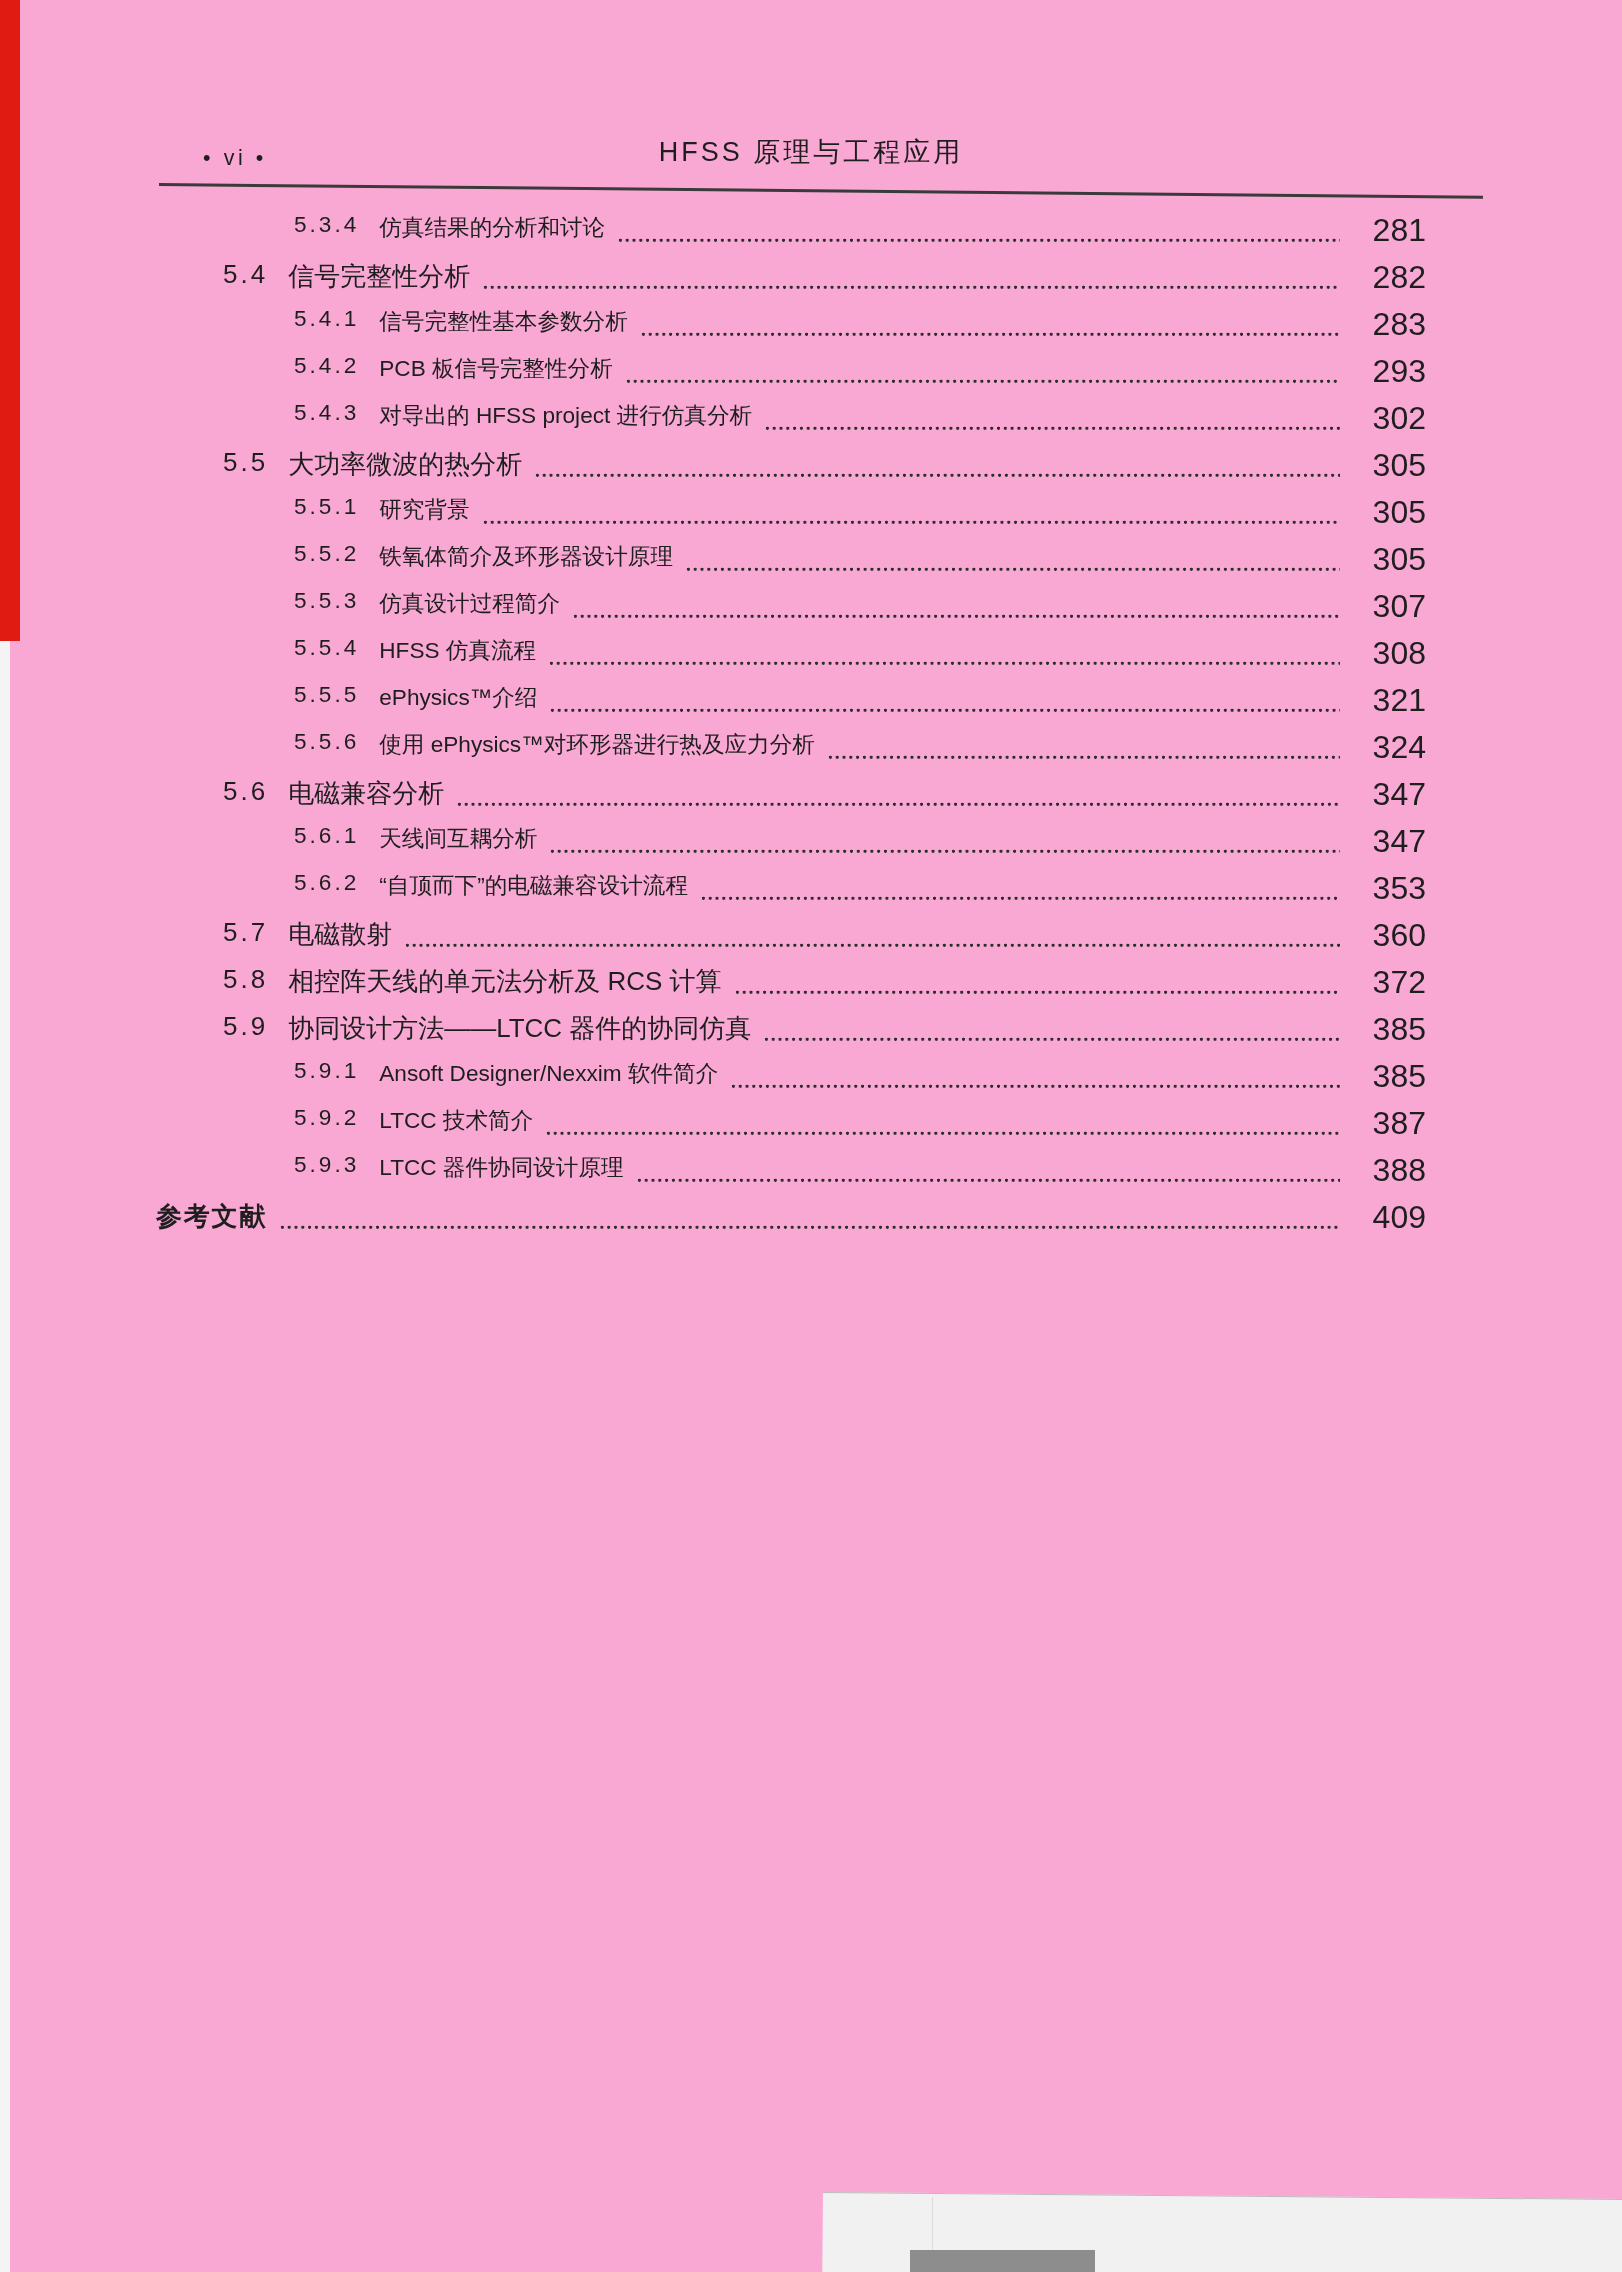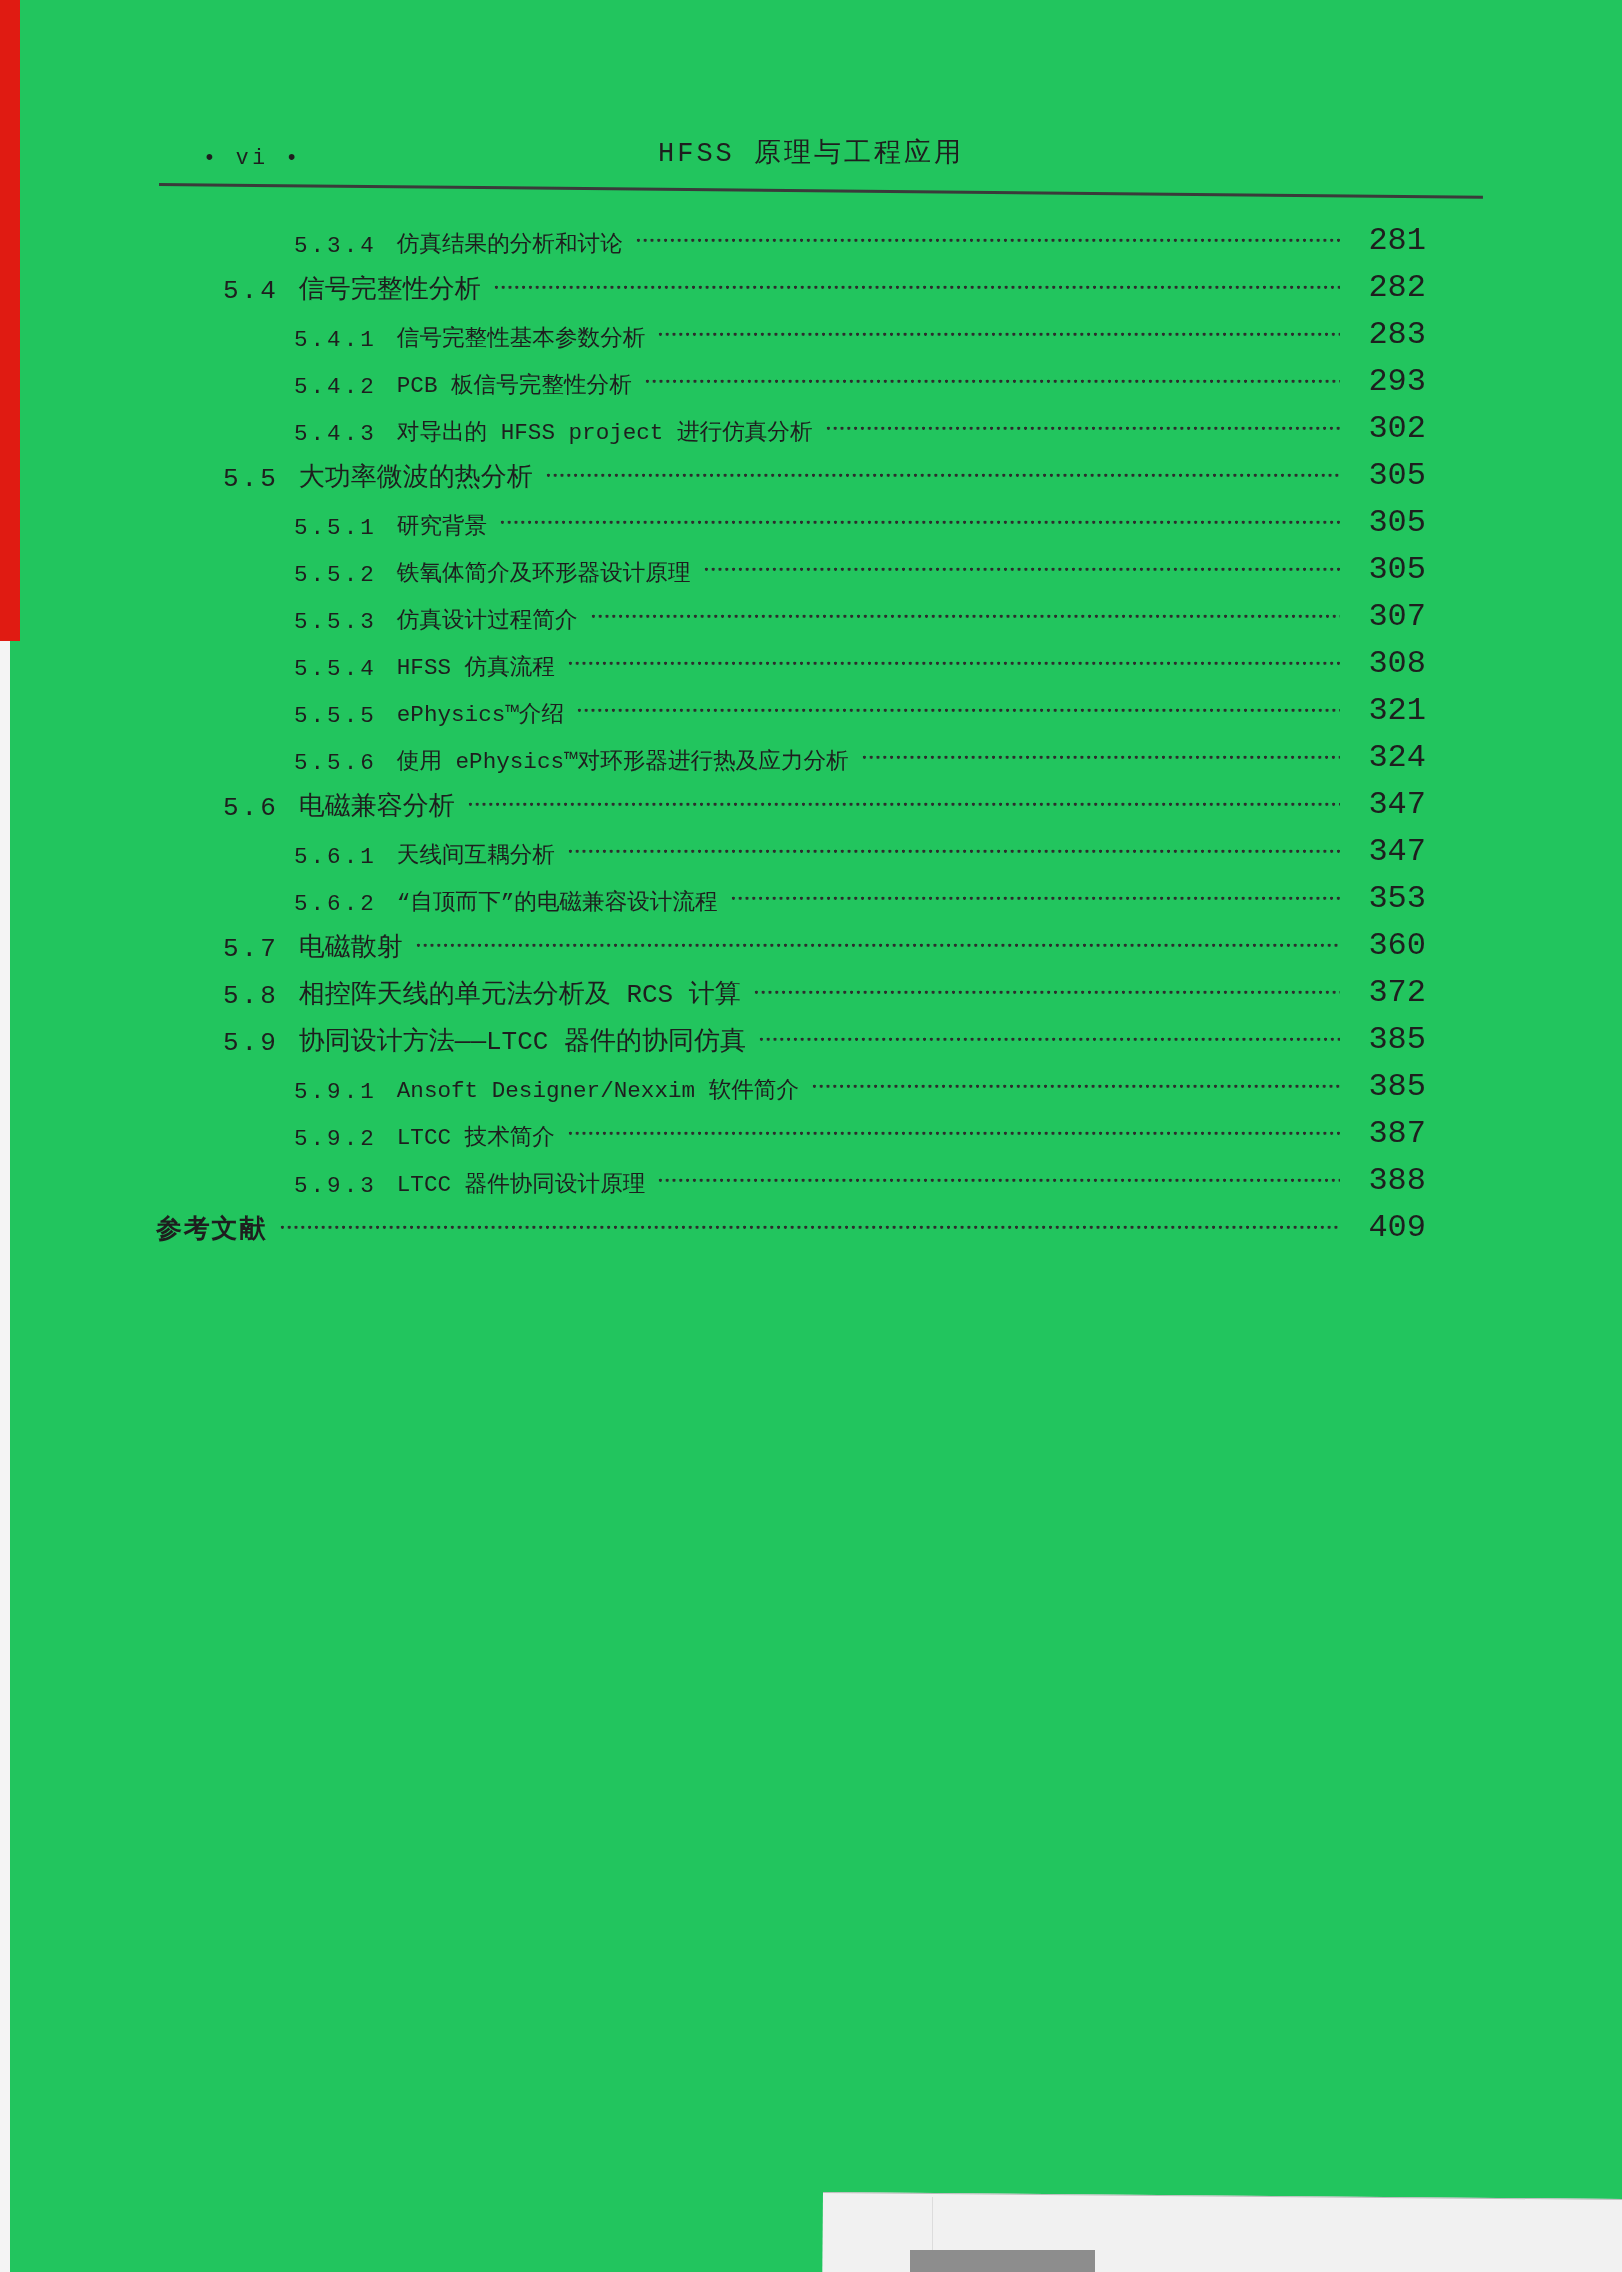--- a/index.html
+++ b/index.html
@@ -1,27 +1,27 @@
 <!DOCTYPE html>
 <html style="font-size:9.5px"><head>
 <meta charset="utf-8">
 <style>
   html,body{margin:0;padding:0;background:#ffffff;}
   .page{
-    position:relative;width:1622px;height:2273px;background:#22c55e;overflow:hidden;
-    font-family:Liberation Mono, monospace;color:#1e1e1e;
+    position:relative;width:1622px;height:2273px;background:#f9a8d4;overflow:hidden;
+    font-family:Liberation Sans, sans-serif;color:#1e1e1e;
   }
   .left-edge-tint{position:absolute;left:0;top:0;width:9.5px;height:100%;background:#f4f4f4;}
   .red-strip{position:absolute;left:0;top:0;width:19.6px;height:641px;}
   .page-marker{position:absolute;left:203px;top:146px;font-size:21.4px;letter-spacing:3.6px;}
   .header-title{position:absolute;left:0;right:0;top:134px;text-align:center;font-size:27px;letter-spacing:3px;}
   .header-rule{position:absolute;left:159px;top:183px;width:1324px;height:3px;background:#3a3a3a;
     transform:rotate(0.55deg);transform-origin:left center;}
   .toc{position:absolute;left:156px;top:212px;width:1270px;}
-  .row{display:flex;align-items:flex-end;height:47px;font-size:22.6px;}
+  .row{display:flex;align-items:flex-start;height:47px;font-size:22.6px;}
   .row .num{letter-spacing:3px;margin-right:20px;white-space:nowrap;}
   .row .title{white-space:nowrap;}
   .row .dots{flex:1 1 auto;align-self:stretch;margin:0 15.5px 0 12px;
     background-image:radial-gradient(circle at 50% 60%, #2d2d2d 1.4px, rgba(0,0,0,0) 1.8px);
     background-size:6.8px 100%;background-repeat:repeat-x;}
   .row .pg{width:71px;text-align:right;font-size:32px;flex:0 0 auto;}
   .row.lvl3{padding-left:138px;}
   .row.lvl2{padding-left:67px;}
   .row.lvl2 .num,.row.lvl2 .title{font-size:26px;}
   .row.lvl1{padding-left:0;}

